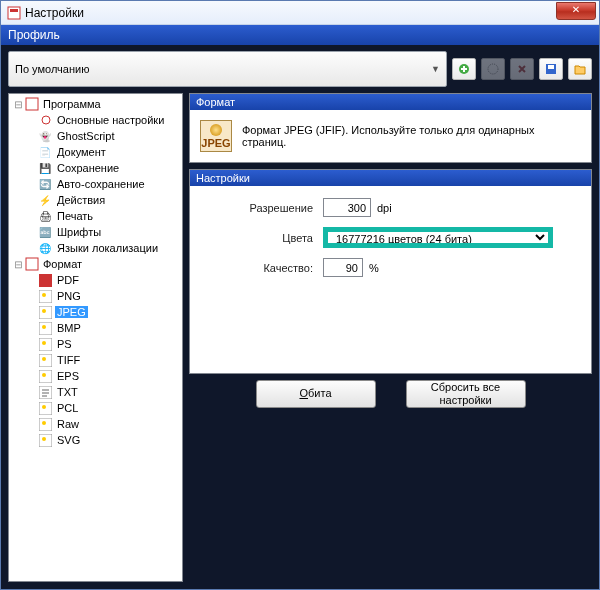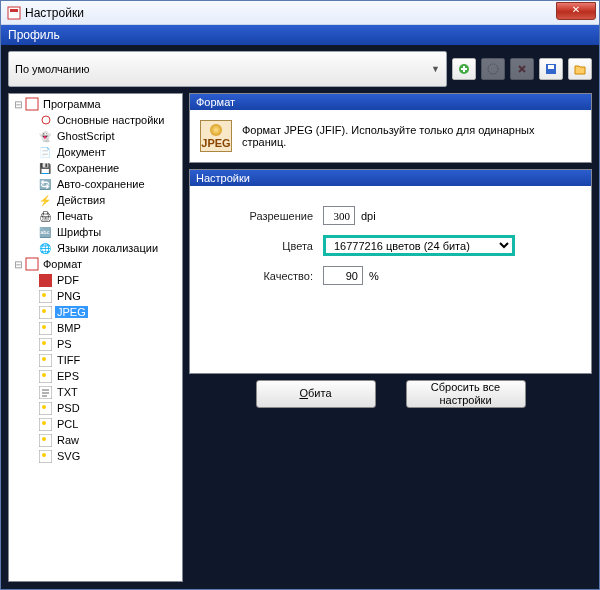--- a/index.html
+++ b/index.html
@@ -22,26 +22,26 @@
 .tree-item .spacer { display: inline-block; }
 .tree-item .ticon { width: 15px; height: 14px; display: inline-flex; align-items: center; justify-content: center; margin-right: 2px; font-size: 10px; }
 .tree-item .label { padding: 0 2px; }
 .tree-item.selected .label { background: #3399ff; color: #fff; }
 .right-pane { flex: 1; display: flex; flex-direction: column; gap: 6px; }
 .panel { border: 1px solid #828790; background: #fff; }
 .panel-head { background: linear-gradient(to bottom, #2c5dcf, #1843aa); color: #fff; padding: 2px 6px; font-size: 11px; }
 .format-body { display: flex; align-items: center; padding: 10px; gap: 10px; }
 .jpeg-badge { width: 32px; height: 32px; border: 1px solid #aa8844; background: #f8e8c8; display: flex; flex-direction: column; align-items: center; justify-content: center; font-size: 7px; color: #884400; font-weight: bold; }
 .jpeg-badge::before { content:""; width:12px; height:12px; background: radial-gradient(circle,#ffe08a,#cc8800); border-radius:50%; margin-bottom:1px;}
-.settings-body { padding: 12px 18px 20px 18px; margin-top: 8px; }
+.settings-body { padding: 12px 18px 20px 18px; }
 .row { display: flex; align-items: center; margin-bottom: 10px; }
 .row label { width: 115px; text-align: right; padding-right: 10px; color: #222; }
 .row input[type=text] { height: 19px; border: 1px solid #828790; padding: 0 4px; text-align: right; }
 .row .unit { margin-left: 6px; }
-.row select { height: 21px; border: 3px solid #14b8a6; background: #fff; padding: 0 4px; width: 192px; }
+.row select { height: 21px; border: 5px solid #14b8a6; background: #fff; padding: 0 4px; width: 230px; }
 .btn-row { flex: 1; display: flex; gap: 30px; justify-content: center; }
 .btn { width: 120px; height: 28px; border: 1px solid #8a8a8a; border-radius: 3px; background: linear-gradient(to bottom, #fdfdfd, #e2e2e2); cursor: pointer; display:flex; align-items:center; justify-content:center; line-height:1.1; text-align:center; }
 svg { display:block; }
 </style>
 </head>
 <body>
 
 <div class="window">
 
   <div class="titlebar">
@@ -233,30 +233,20 @@
         </div>
         <div class="tree-item">
           <span class="spacer" style="width:25px"></span>
           <span class="ticon">
             <svg width="13" height="13">
               <rect width="13" height="13" fill="#fff" stroke="#999"></rect>
               <path d="M3 4h7M3 7h7M3 10h5" stroke="#666"></path>
             </svg>
           </span>
           <span class="label">TXT</span>
-        </div>
-        <div class="tree-item">
-          <span class="spacer" style="width:25px"></span>
-          <span class="ticon">
-            <svg width="13" height="13">
-              <rect width="13" height="13" fill="#fff" stroke="#999"></rect>
-              <circle cx="5" cy="5" r="2" fill="#fc0"></circle>
-            </svg>
-          </span>
-          <span class="label">PSD</span>
         </div>
         <div class="tree-item">
           <span class="spacer" style="width:25px"></span>
           <span class="ticon">
             <svg width="13" height="13">
               <rect width="13" height="13" fill="#fff" stroke="#999"></rect>
               <circle cx="5" cy="5" r="2" fill="#fc0"></circle>
             </svg>
           </span>
           <span class="label">PCL</span>
@@ -292,21 +282,21 @@
             </div>
           <div>Формат JPEG (JFIF). Используйте только для одинарных страниц.</div>
         </div>
       </div>
 
       <div class="panel" style="flex:1">
         <div class="panel-head">Настройки</div>
         <div class="settings-body">
           <div class="row">
             <label>Разрешение</label>
-            <input type="text" style="width: 32px; font-family: Liberation Serif, serif;" value="300">
+            <input type="text" style="width: 48px;" value="300">
             <span class="unit">dpi</span>
           </div>
           <div class="row">
             <label>Цвета</label>
             <select>
               <option>16777216 цветов (24 бита)</option>
             </select>
           </div>
           <div class="row">
             <label>Качество:</label>

